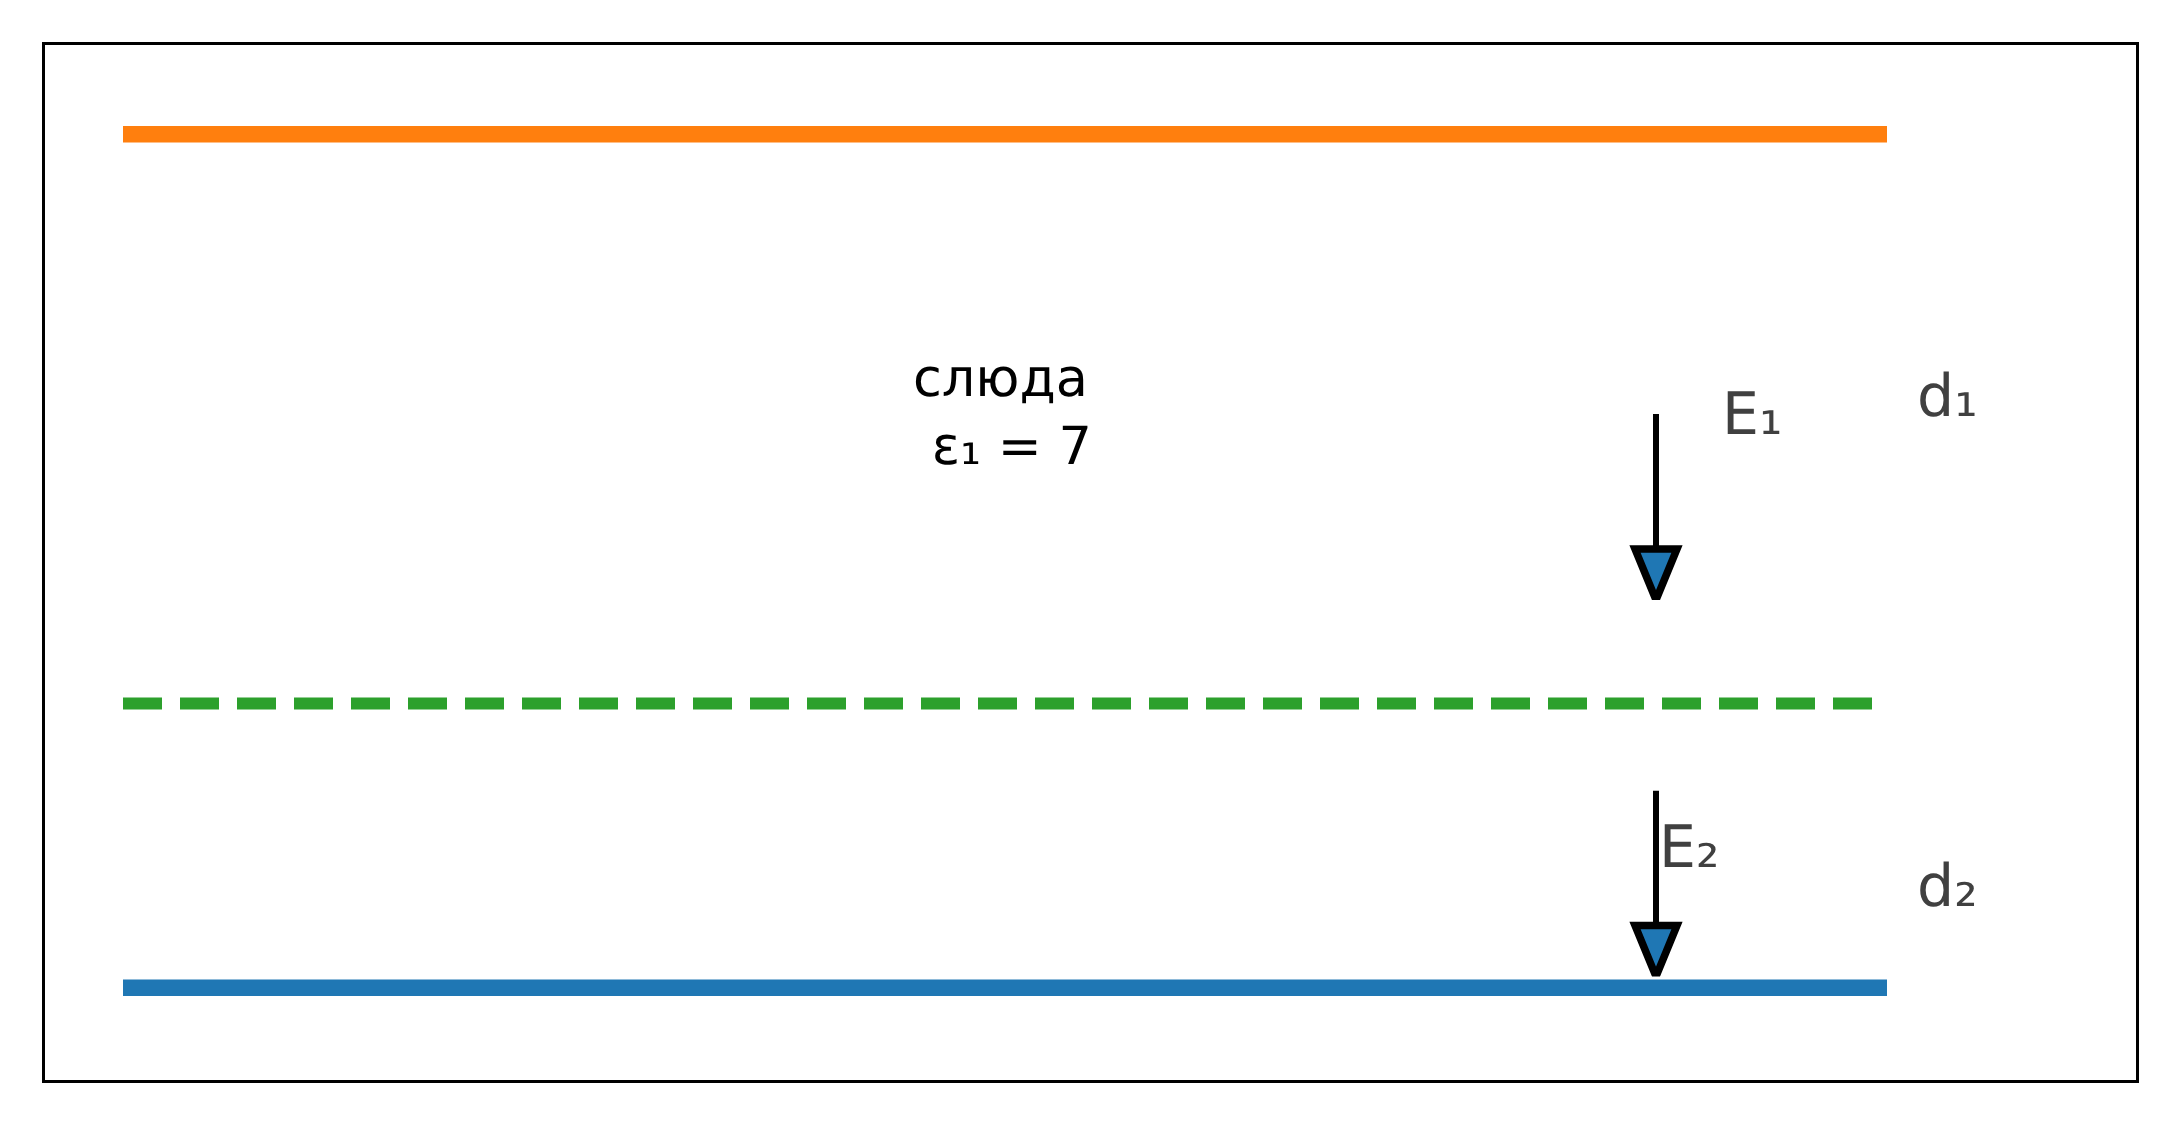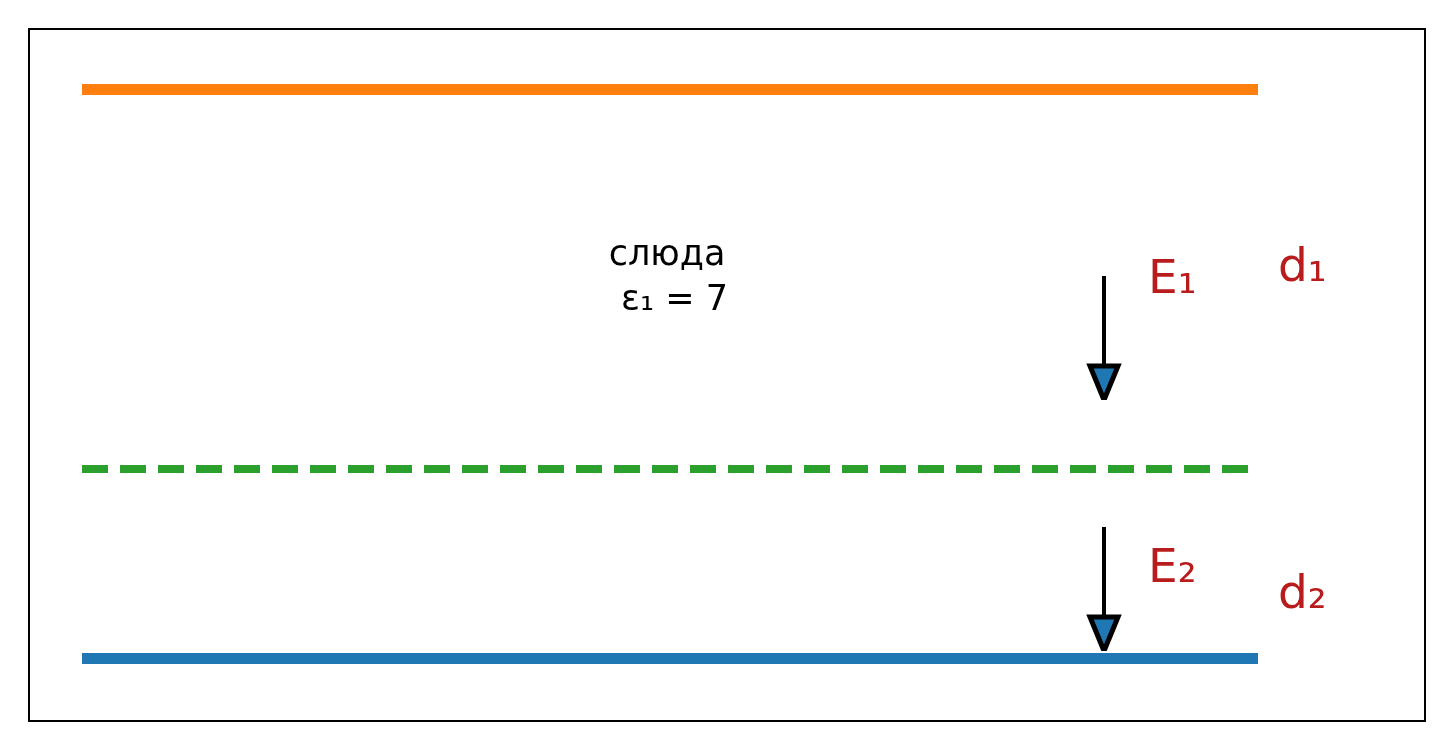--- a/index.html
+++ b/index.html
@@ -76,28 +76,28 @@
   .field-arrow {
     position: absolute;
     width: 36px;
   }
   #arrow-e1 { left: 1086px; top: 276px; height: 124px; }
   #arrow-e2 { left: 1086px; top: 527px; height: 124px; }
   .field-arrow svg { display: block; }
   
   .sym-label {
     position: absolute;
-    color: #b91c1c;
-    font-size: 47px;
+    color: #404040;
+    font-size: 39px;
     line-height: 40px;
     white-space: nowrap;
   }
   #label-e1 { left: 1148px; top: 257px; }
   #label-d1 { left: 1278px; top: 245px; }
-  #label-e2 { left: 1148px; top: 546px; }
+  #label-e2 { left: 1106px; top: 546px; }
   #label-d2 { left: 1278px; top: 572px; }
 </style>
 </head>
 <body>
 
 <div id="canvas">
 
   <div id="frame"></div>
 
   <div id="plate-top" class="plate"></div>

